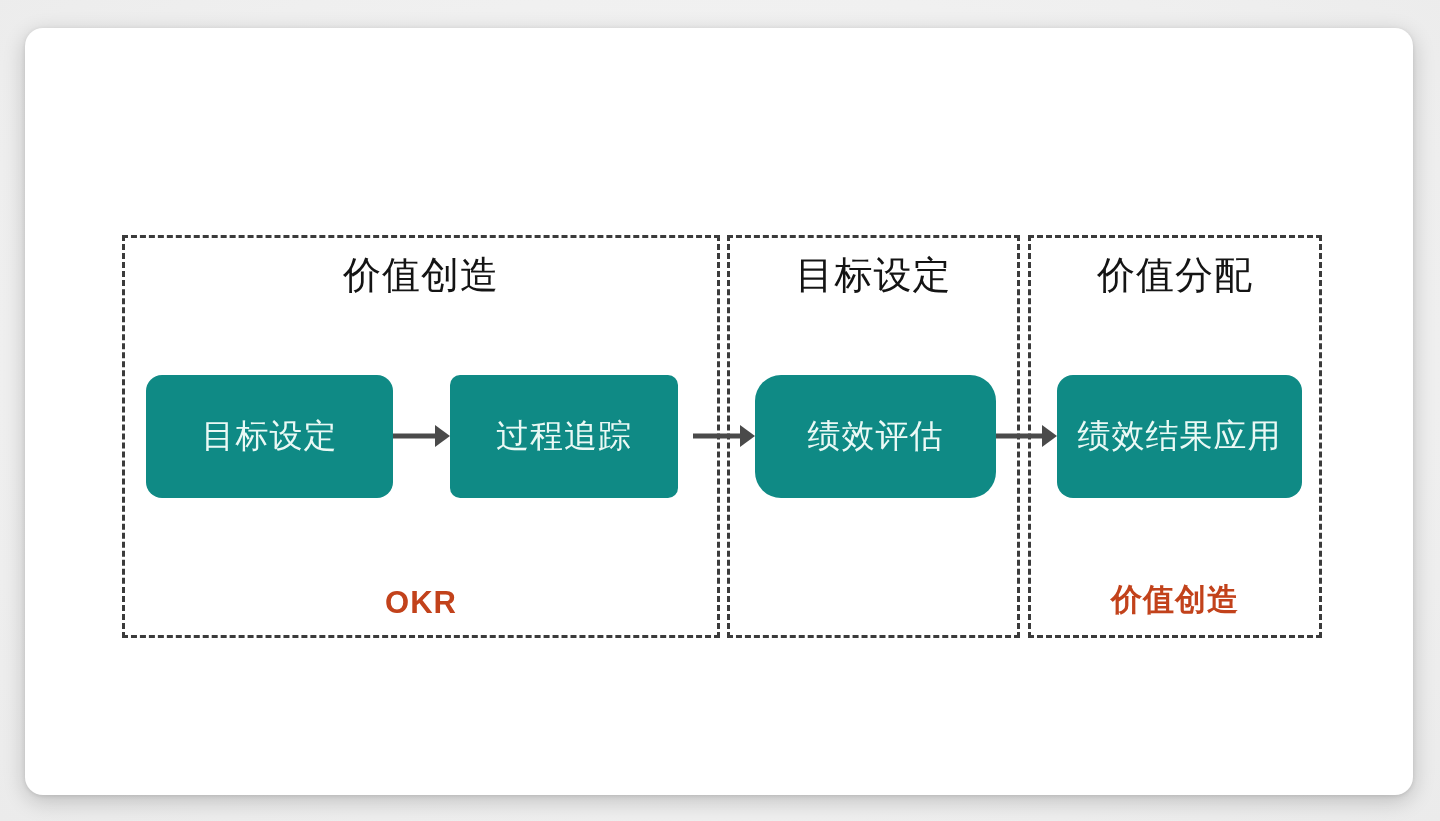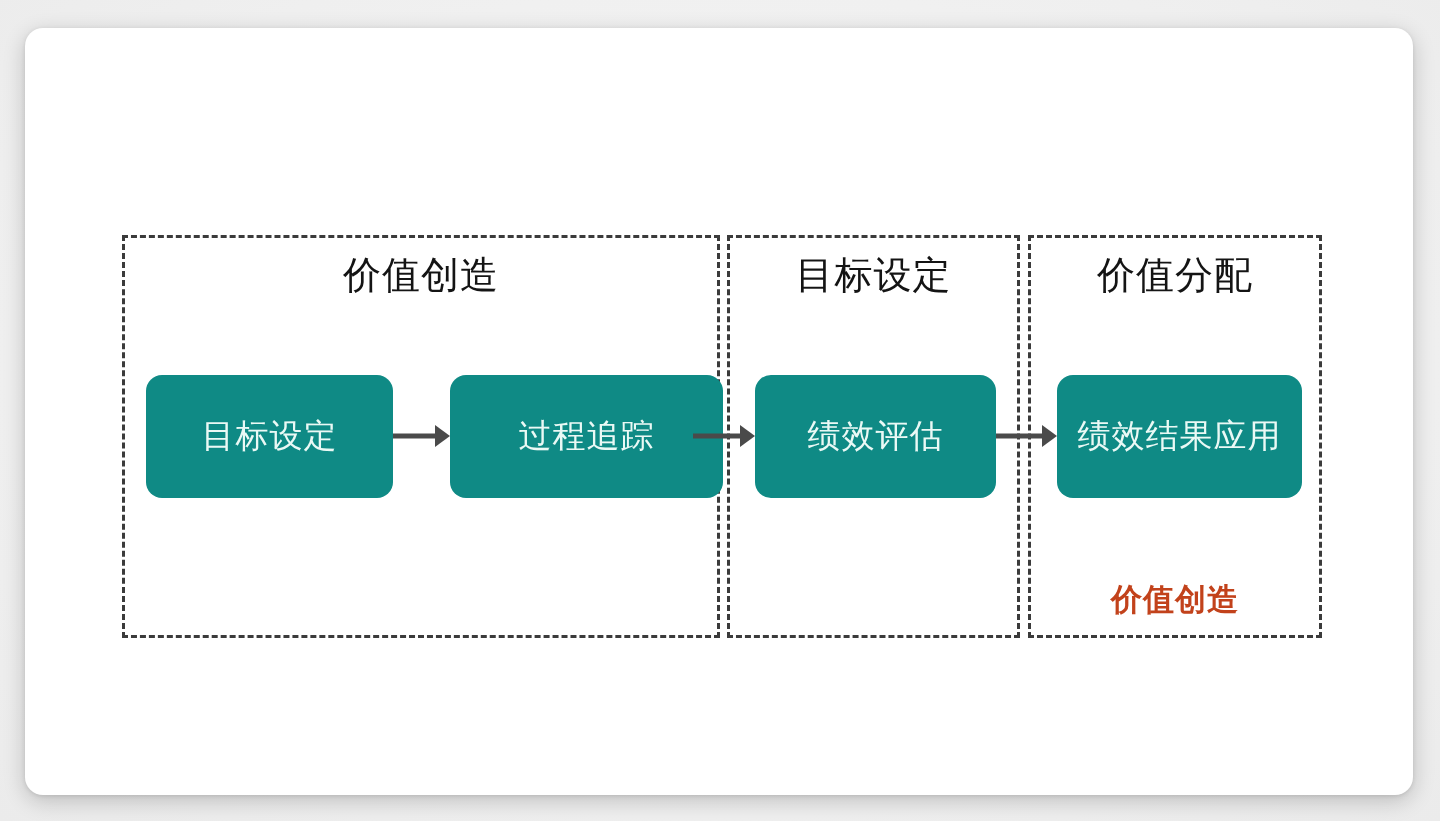--- a/index.html
+++ b/index.html
@@ -58,22 +58,22 @@
     align-items: center;
     justify-content: center;
     z-index: 2;
   }
   .node span {
     font-size: 33px;
     color: var(--node_text, #eaf9f5);
     letter-spacing: 1px;
   }
   .n1 { left: 121px;  width: 247px; }
-  .n2 { left: 425px;  width: 273px; }
-  .n3 { left: 730px;  width: 241px; }
+  .n2 { left: 425px;  width: 228px; border-radius: 10px; }
+  .n3 { left: 730px;  width: 241px; border-radius: 26px; }
   .n4 { left: 1032px; width: 245px; }
   .arrow {
     position: absolute;
     top: 397px;
     height: 22px;
     z-index: 3;
   }
   .a1 { left: 368px; width: 57px; }
   .a2 { left: 668px; width: 62px; }
   .a3 { left: 971px; width: 61px; }
@@ -98,20 +98,21 @@
   }
 </style>
 </head>
 <body>
 
 <div class="stage">
   <div class="card">
 
     <div class="group g1">
       <div class="group-title">价值创造</div>
+      <div class="group-label">OKR</div>
     </div>
 
     <div class="group g2">
       <div class="group-title">目标设定</div>
     </div>
 
     <div class="group g3">
       <div class="group-title">价值分配</div>
       <div class="group-label">价值创造</div>
     </div>

